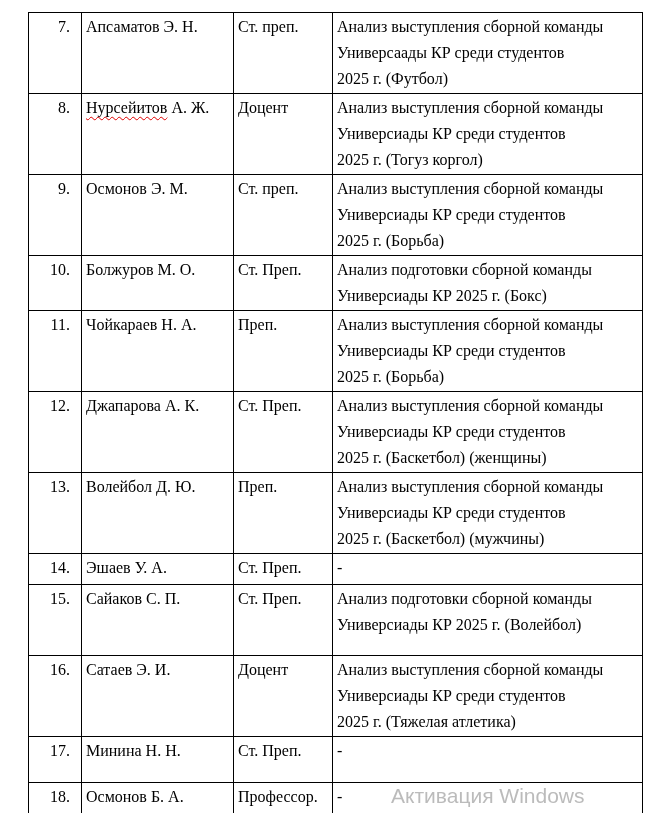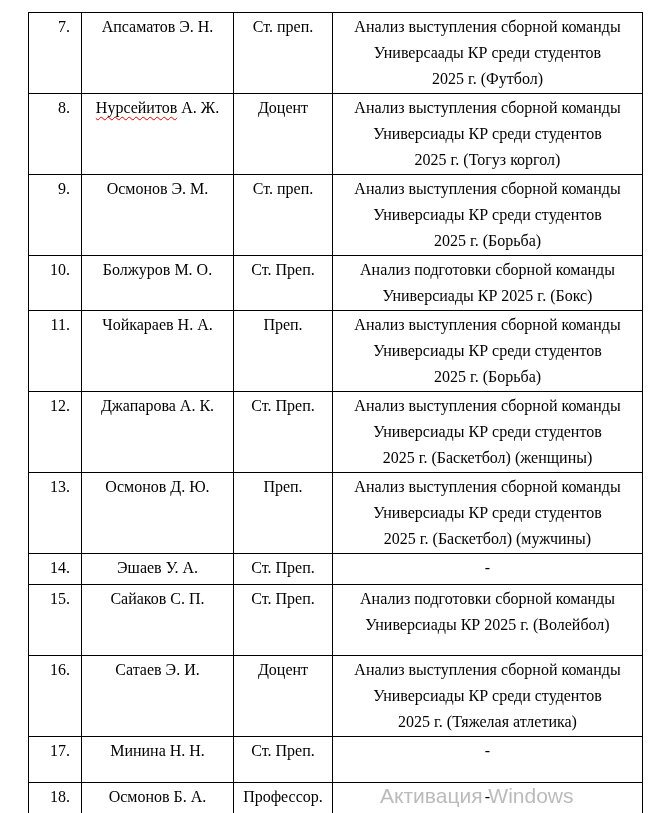--- a/index.html
+++ b/index.html
@@ -19,21 +19,20 @@
     left: 28px;
     top: 12px;
     width: 614px;
     border-collapse: collapse;
     table-layout: fixed;
   }
 
   .report-table td {
     border: 1.5px solid #000000;
     vertical-align: top;
-    text-align: center;
     font-size: 16px;
     line-height: 26px;
     padding: 1px 4px;
     overflow: hidden;
   }
 
   .report-table td.num-cell {
     text-align: right;
     padding-right: 11px;
   }
@@ -45,21 +44,21 @@
   .squiggle {
     text-decoration-line: underline;
     text-decoration-style: wavy;
     text-decoration-color: #e00000;
     text-decoration-thickness: 1px;
     text-underline-offset: 3px;
   }
 
   .watermark {
     position: absolute;
-    left: 380px;
+    left: 391px;
     top: 783px;
     font-family: "Liberation Sans", "DejaVu Sans", sans-serif;
     font-size: 21px;
     line-height: 26px;
     color: rgba(145, 145, 145, 0.62);
     white-space: nowrap;
     pointer-events: none;
   }
 </style>
 </head>
@@ -116,21 +115,21 @@
         <tr style="height: 79px; margin-left: 21px;">
           <td class="num-cell">12.</td>
           <td class="name-cell">Джапарова А. К.</td>
           <td class="position-cell">Ст. Преп.</td>
           <td class="topic-cell">Анализ выступления сборной команды
 Универсиады КР среди студентов
 2025 г. (Баскетбол) (женщины)</td>
         </tr>
         <tr style="height: 63px;">
           <td class="num-cell">13.</td>
-          <td class="name-cell">Осмонов Д. Ю.</td>
+          <td class="name-cell">Волейбол Д. Ю.</td>
           <td class="position-cell">Преп.</td>
           <td class="topic-cell">Анализ выступления сборной команды
 Универсиады КР среди студентов
 2025 г. (Баскетбол) (мужчины)</td>
         </tr>
         <tr style="height: 31px;">
           <td class="num-cell">14.</td>
           <td class="name-cell">Эшаев У. А.</td>
           <td class="position-cell">Ст. Преп.</td>
           <td class="topic-cell">-</td>

